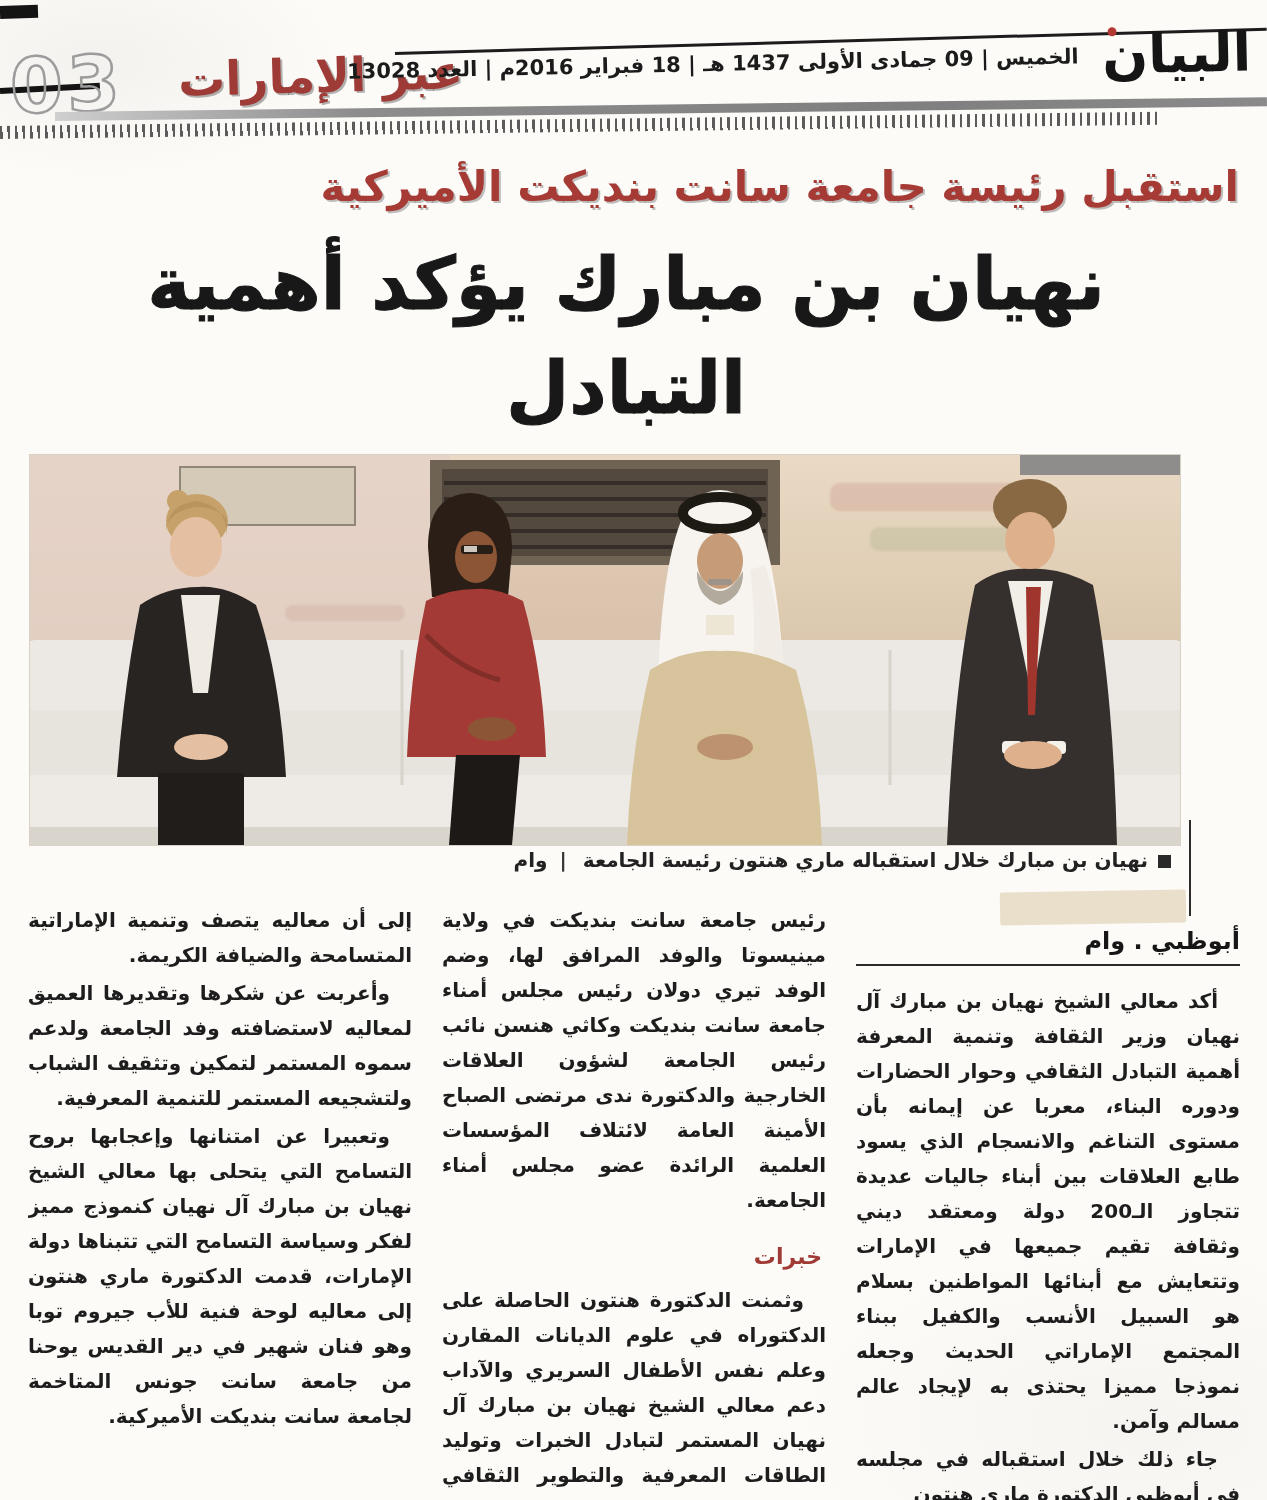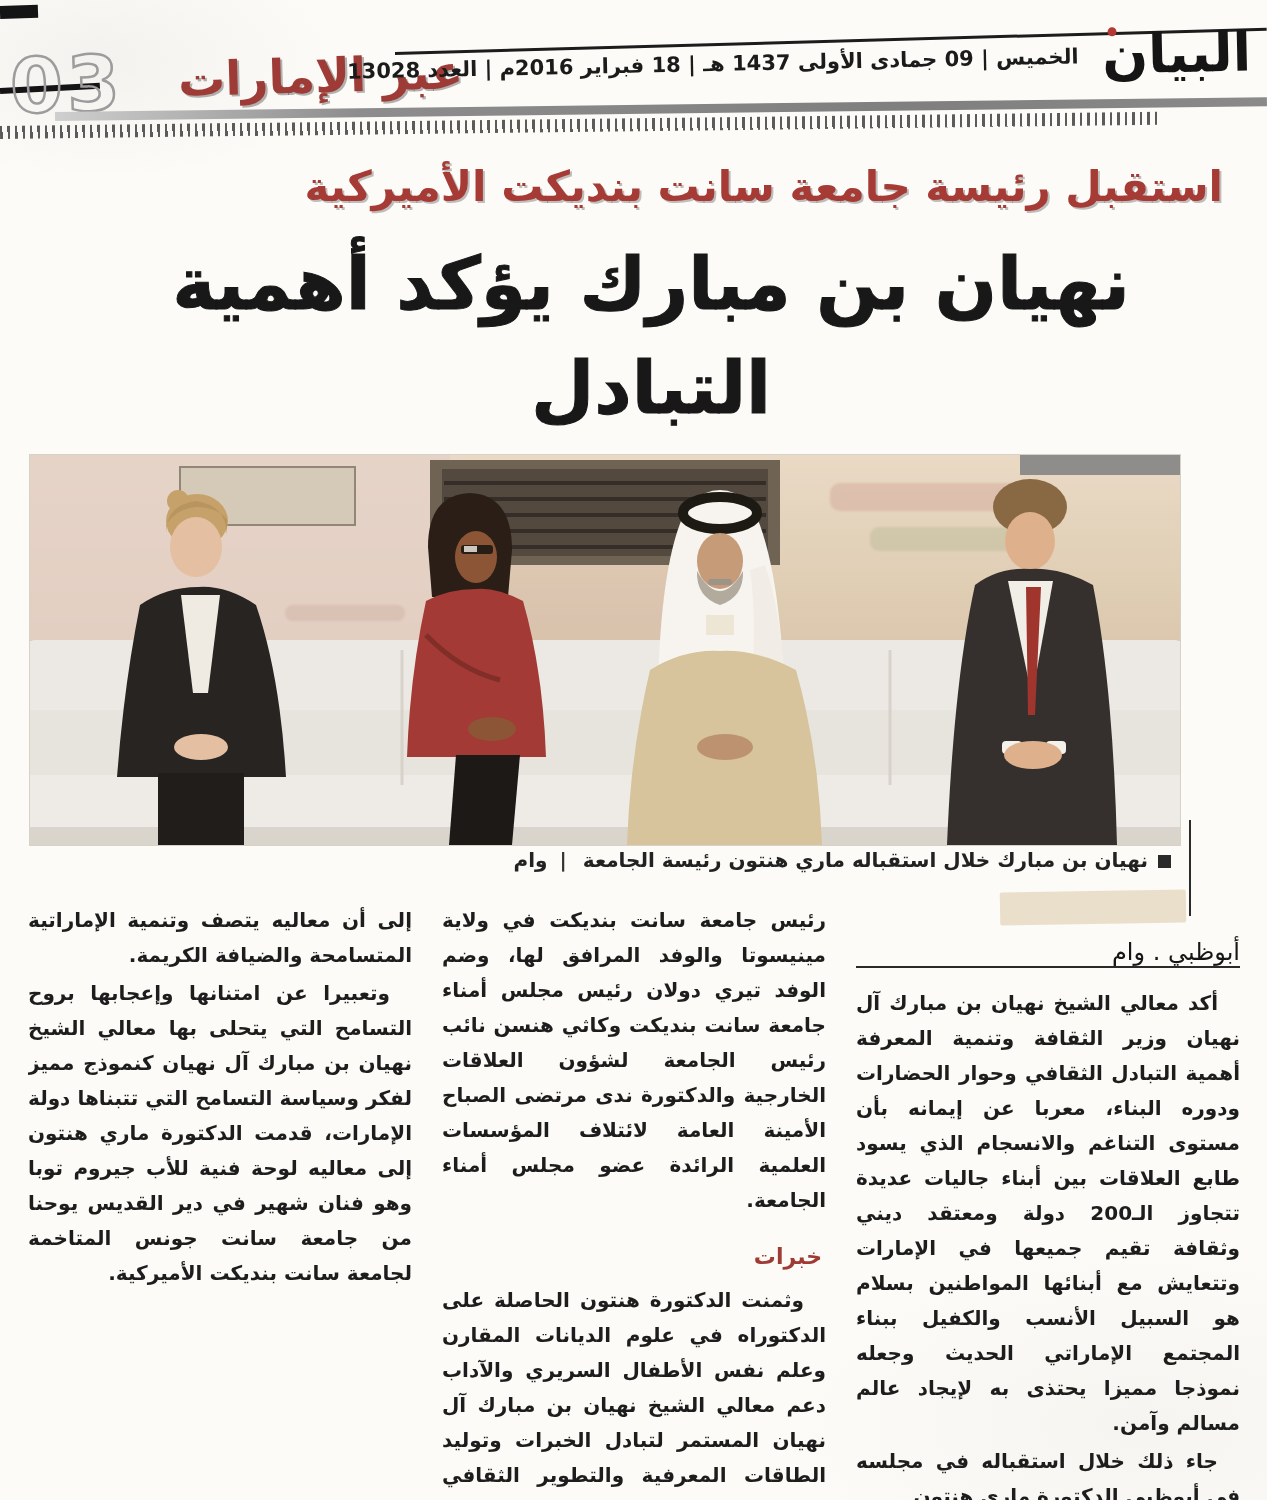--- a/index.html
+++ b/index.html
@@ -45,27 +45,27 @@
     background:linear-gradient(90deg,#cfcfcf,#8d8d8d 25%,#7f7f7f 70%,#8a8a8a);
     transform:rotate(-.7deg);transform-origin:left center;
   }
   .tick-strip{
     position:absolute;left:0;top:126px;width:1160px;height:13px;
     background:repeating-linear-gradient(90deg,#3f3f3f 0 2.5px,transparent 2.5px 7.5px);
     opacity:.85;transform:rotate(-.7deg);transform-origin:left center;
   }
   
   .kicker{
-    position:absolute;right:44px;top:162px;width:1100px;
+    position:absolute;right:28px;top:162px;width:1100px;
     direction:rtl;text-align:right;
     font-size:42px;font-weight:bold;color:#a63a35;
     text-shadow:2px 2px 0 rgba(60,60,60,.32);
   }
   .headline{
-    position:absolute;right:11px;top:232px;width:1210px;
+    position:absolute;right:36px;top:232px;width:1210px;
     direction:rtl;text-align:center;
     font-size:73px;font-weight:bold;color:#181818;
     line-height:1.43;
     -webkit-text-stroke:1px #181818;
   }
   
   .photo{position:absolute;left:30px;top:455px;width:1150px;height:390px;outline:1px solid #d8d2c6;}
   .photo svg{display:block;}
   
   .caption{
@@ -79,23 +79,23 @@
   .scan-artifact{position:absolute;left:1000px;top:891px;width:186px;height:33px;background:#e4d5bc;opacity:.75;border-radius:2px;transform:rotate(-1deg);}
   
   .columns{
     position:absolute;left:28px;top:903px;width:1212px;height:597px;
     display:flex;gap:30px;direction:rtl;overflow:hidden;
   }
   .col{flex:1;direction:rtl;text-align:justify;overflow:hidden;}
   .col p{margin:0 0 3px 0;font-size:20px;line-height:1.75;font-weight:bold;color:#1d1d1d;}
   .col p.indent{text-indent:22px;}
   .dateline{
-    font-size:24px;font-weight:normal;color:#161616;
-    border-bottom:2px solid #2a2a2a;
-    margin:35px 0 18px 0;
+    font-size:24px;font-weight:bold;color:#161616;
+    padding-bottom:9px;border-bottom:2px solid #2a2a2a;
+    margin:24px 0 18px 0;
   }
   .subhead{
     margin:26px 4px 14px 0;
     font-size:22px;font-weight:bold;color:#a03a34;
   }
 </style>
 </head>
 <body>
 
 <div class="page">
@@ -228,17 +228,18 @@
       <p class="indent">أكد معالي الشيخ نهيان بن مبارك آل نهيان وزير الثقافة وتنمية المعرفة أهمية التبادل الثقافي وحوار الحضارات ودوره البناء، معربا عن إيمانه بأن مستوى التناغم والانسجام الذي يسود طابع العلاقات بين أبناء جاليات عديدة تتجاوز الـ200 دولة ومعتقد ديني وثقافة تقيم جميعها في الإمارات وتتعايش مع أبنائها المواطنين بسلام هو السبيل الأنسب والكفيل ببناء المجتمع الإماراتي الحديث وجعله نموذجا مميزا يحتذى به لإيجاد عالم مسالم وآمن.</p>
       <p class="indent">جاء ذلك خلال استقباله في مجلسه في أبوظبي الدكتورة ماري هنتون</p>
     </div>
     <div class="col">
       <p>رئيس جامعة سانت بنديكت في ولاية مينيسوتا والوفد المرافق لها، وضم الوفد تيري دولان رئيس مجلس أمناء جامعة سانت بنديكت وكاثي هنسن نائب رئيس الجامعة لشؤون العلاقات الخارجية والدكتورة ندى مرتضى الصباح الأمينة العامة لائتلاف المؤسسات العلمية الرائدة عضو مجلس أمناء الجامعة.</p>
       <h3 class="subhead">خبرات</h3>
       <p class="indent">وثمنت الدكتورة هنتون الحاصلة على الدكتوراه في علوم الديانات المقارن وعلم نفس الأطفال السريري والآداب دعم معالي الشيخ نهيان بن مبارك آل نهيان المستمر لتبادل الخبرات وتوليد الطاقات المعرفية والتطوير الثقافي والنهل العلمي بشتى مجالاته، مشيرة</p>
     </div>
     <div class="col">
       <p>إلى أن معاليه يتصف وتنمية الإماراتية المتسامحة والضيافة الكريمة.</p>
+      <p class="indent">وأعربت عن شكرها وتقديرها العميق لمعاليه لاستضافته وفد الجامعة ولدعم سموه المستمر لتمكين وتثقيف الشباب ولتشجيعه المستمر للتنمية المعرفية.</p>
       <p class="indent">وتعبيرا عن امتنانها وإعجابها بروح التسامح التي يتحلى بها معالي الشيخ نهيان بن مبارك آل نهيان كنموذج مميز لفكر وسياسة التسامح التي تتبناها دولة الإمارات، قدمت الدكتورة ماري هنتون إلى معاليه لوحة فنية للأب جيروم توبا وهو فنان شهير في دير القديس يوحنا من جامعة سانت جونس المتاخمة لجامعة سانت بنديكت الأميركية.</p>
     </div>
   </div>
 
 </div>
 
 </body></html>

